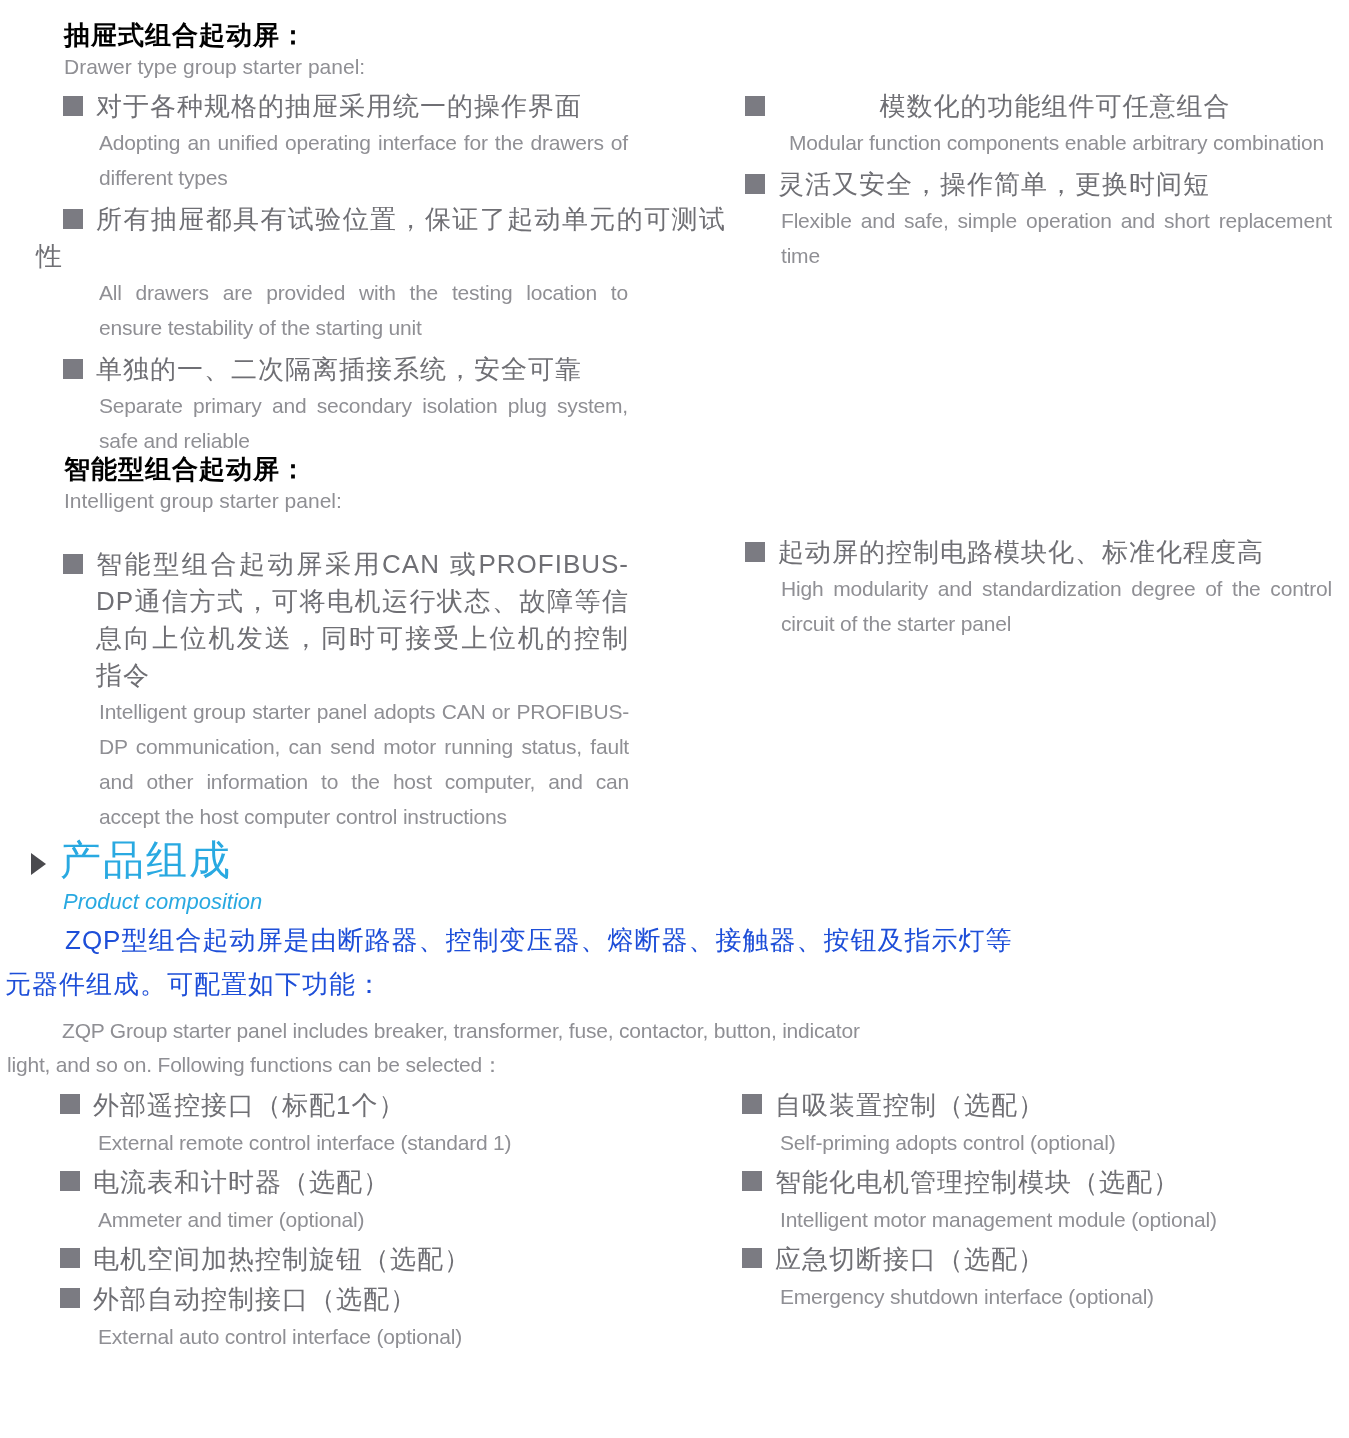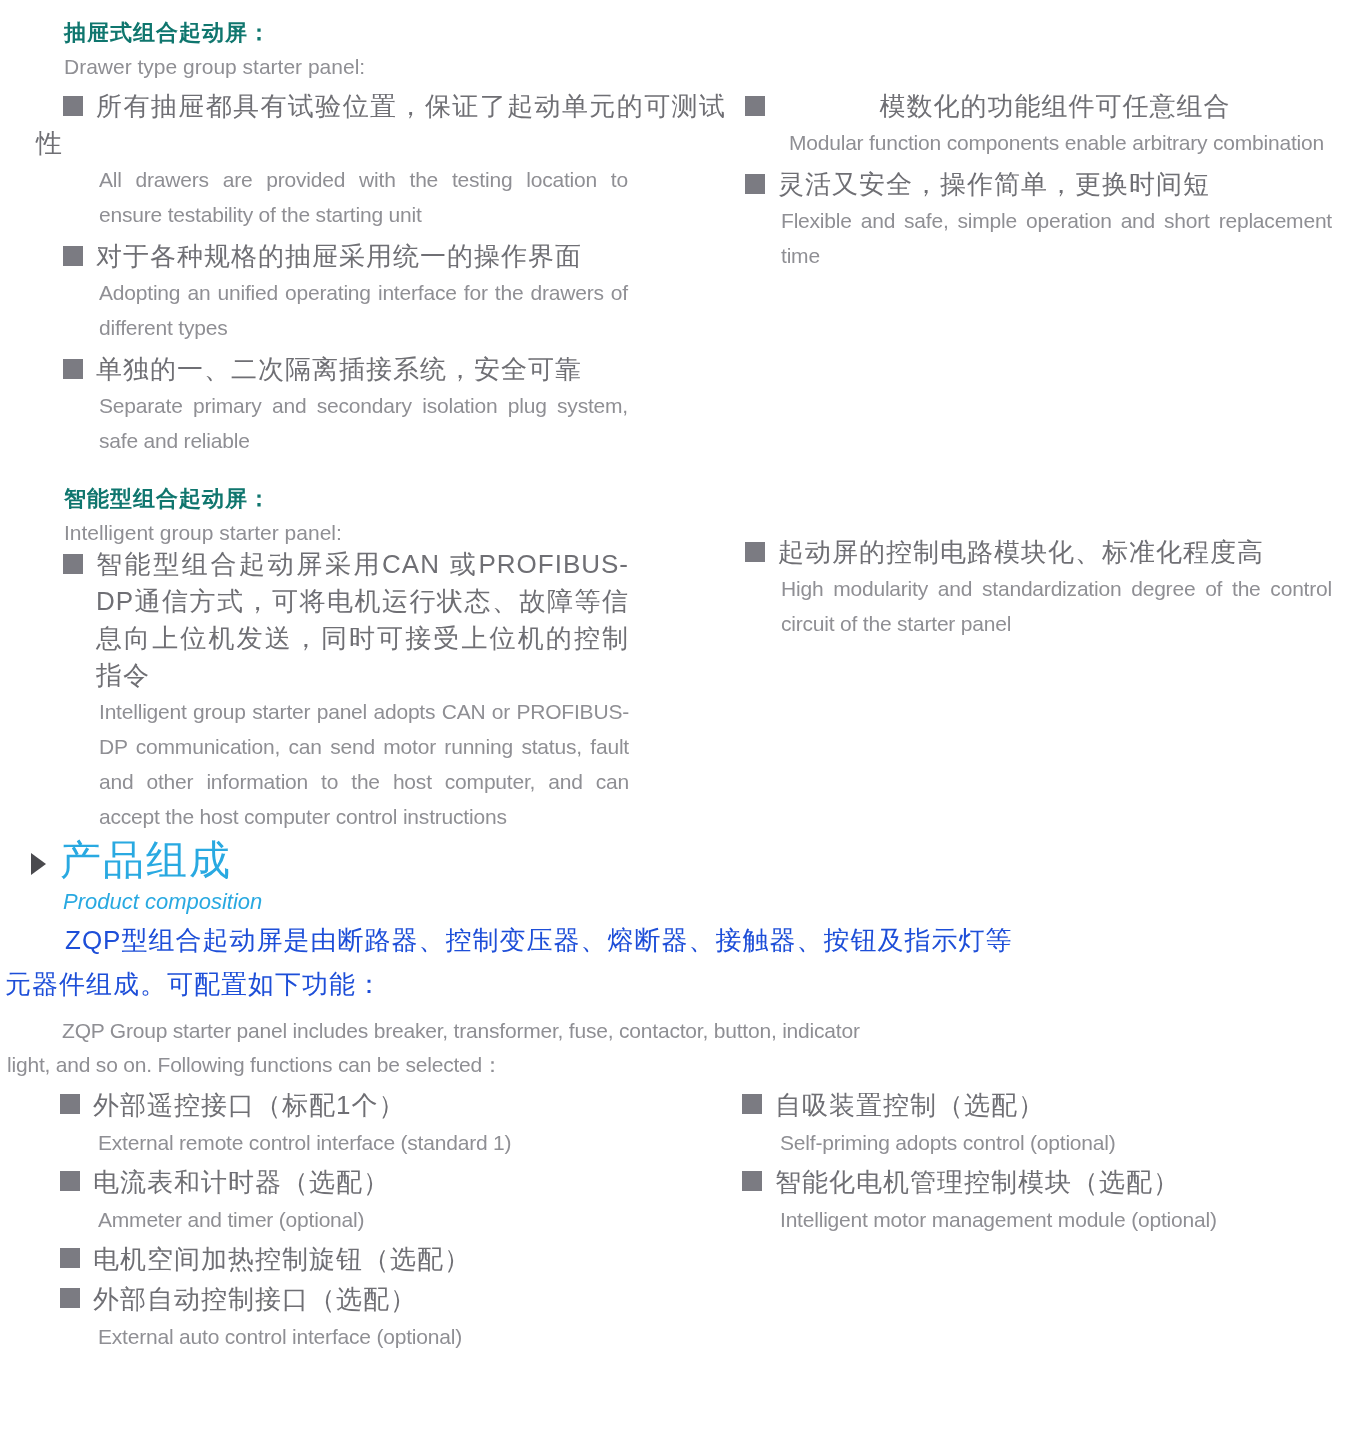--- a/index.html
+++ b/index.html
@@ -4,21 +4,21 @@
 <style>
   html,body{margin:0;padding:0;background:#ffffff;}
   body{
     width:1349px;height:1438px;position:relative;overflow:hidden;
     font-family:"Liberation Sans","DejaVu Sans",sans-serif;
     -webkit-font-smoothing:antialiased;
   }
   .abs{position:absolute;}
   
   .sec-head-cn{
-    font-size:22px;font-weight:bold;color:#0f766e;letter-spacing:1px;line-height:34px;font-family:Liberation Mono, monospace;
+    font-size:26px;font-weight:bold;color:#000000;letter-spacing:1px;line-height:34px;
   }
   .sec-head-en{
     font-size:21px;color:#8f8f94;line-height:30px;letter-spacing:0px;
   }
   
   .col{position:absolute;}
   .item{position:relative;padding-left:33px;margin-bottom:6px;}
   .sq{
     position:absolute;left:0;top:8px;width:20px;height:20px;background:#7b7b82;
   }
@@ -57,29 +57,29 @@
 </style>
 </head>
 <body>
 
 <div class="abs" style="left:64px;top:18px;">
   <div class="sec-head-cn">抽屉式组合起动屏：</div>
   <div class="sec-head-en">Drawer type group starter panel:</div>
 </div>
 
 <div class="col" style="left:63px;top:88px;width:565px;">
+  <div class="item">
+    <span class="sq"></span>
+    <div class="cn-t">对于各种规格的抽屉采用统一的操作界面</div>
+    <div class="en-t">Adopting an unified operating interface for the drawers of different types</div>
+  </div>
   <div class="item hang">
     <span class="sq"></span>
     <div class="cn-t">所有抽屉都具有试验位置，保证了起动单元的可测试性</div>
     <div class="en-t">All drawers are provided with the testing location to ensure testability of the starting unit</div>
-  </div>
-  <div class="item">
-    <span class="sq"></span>
-    <div class="cn-t">对于各种规格的抽屉采用统一的操作界面</div>
-    <div class="en-t">Adopting an unified operating interface for the drawers of different types</div>
   </div>
   <div class="item">
     <span class="sq"></span>
     <div class="cn-t">单独的一、二次隔离插接系统，安全可靠</div>
     <div class="en-t">Separate primary and secondary isolation plug system, safe and reliable</div>
   </div>
 </div>
 
 <div class="col" style="left:745px;top:88px;width:587px;">
   <div class="item single">
@@ -87,21 +87,21 @@
     <div class="cn-t">模数化的功能组件可任意组合</div>
     <div class="en-t">Modular function components enable arbitrary combination</div>
   </div>
   <div class="item">
     <span class="sq"></span>
     <div class="cn-t">灵活又安全，操作简单，更换时间短</div>
     <div class="en-t">Flexible and safe, simple operation and short replacement time</div>
   </div>
 </div>
 
-<div class="abs" style="left:64px;top:484px;">
+<div class="abs" style="left:64px;top:452px;">
   <div class="sec-head-cn">智能型组合起动屏：</div>
   <div class="sec-head-en">Intelligent group starter panel:</div>
 </div>
 
 <div class="col" style="left:63px;top:546px;width:566px;">
   <div class="item">
     <span class="sq"></span>
     <div class="cn-t">智能型组合起动屏采用CAN 或PROFIBUS-DP通信方式，可将电机运行状态、故障等信息向上位机发送，同时可接受上位机的控制指令</div>
     <div class="en-t">Intelligent group starter panel adopts CAN or PROFIBUS-DP communication, can send motor running status, fault and other information to the host computer, and can accept the host computer control instructions</div>
   </div>
@@ -150,13 +150,18 @@
   <div class="item">
     <span class="sq"></span>
     <div class="cn-t">自吸装置控制（选配）</div>
     <div class="en-t">Self-priming adopts control (optional)</div>
   </div>
   <div class="item">
     <span class="sq"></span>
     <div class="cn-t">智能化电机管理控制模块（选配）</div>
     <div class="en-t">Intelligent motor management module (optional)</div>
   </div>
+  <div class="item">
+    <span class="sq"></span>
+    <div class="cn-t">应急切断接口（选配）</div>
+    <div class="en-t">Emergency shutdown interface (optional)</div>
+  </div>
 </div>
 
 </body></html>

